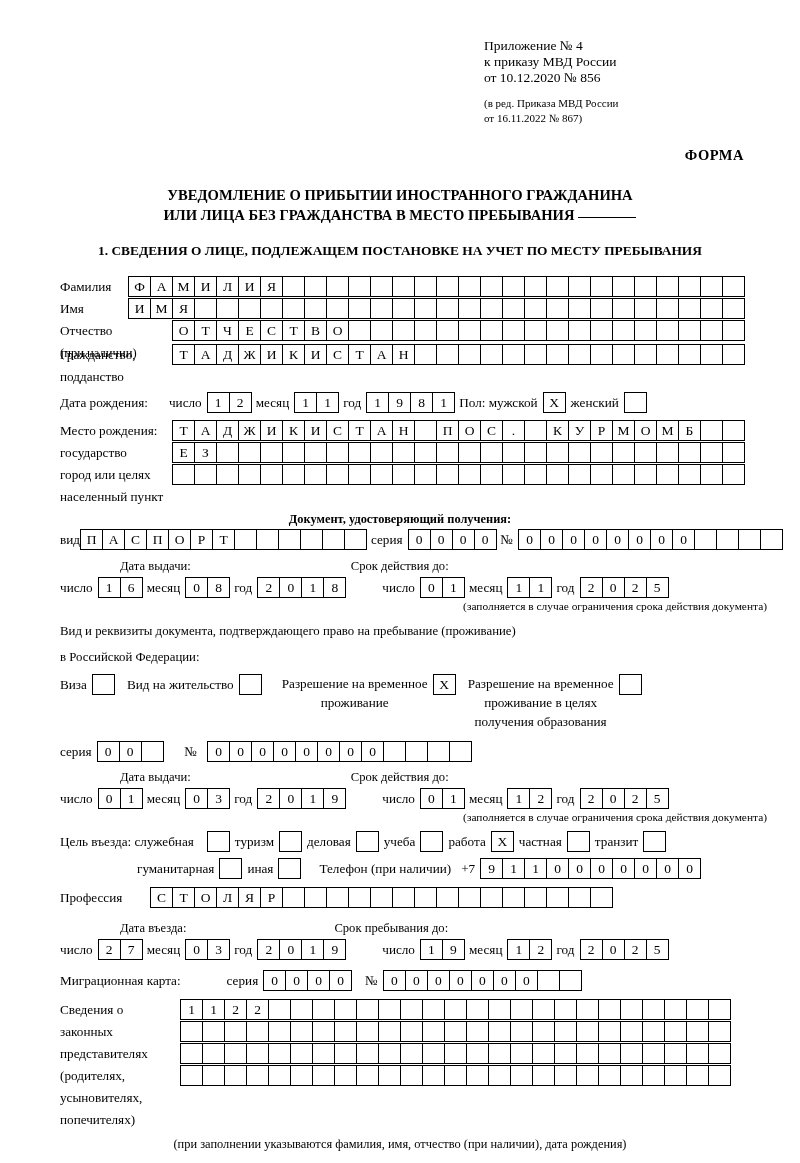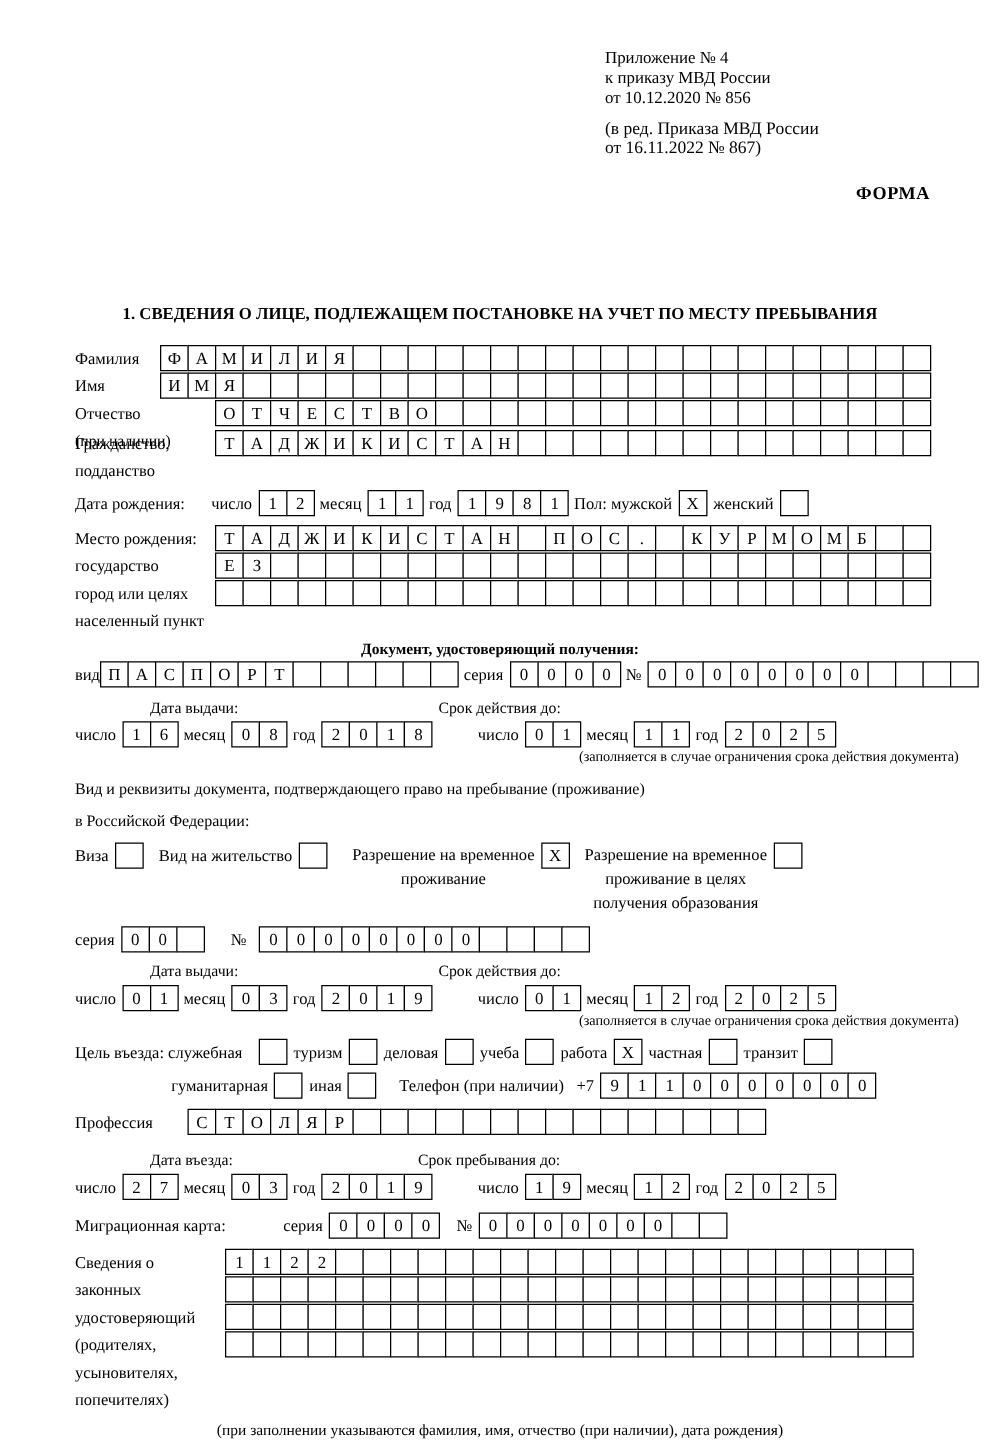--- a/index.html
+++ b/index.html
@@ -28,21 +28,21 @@
     top: 38px;
     right: 56px;
     width: 260px;
     text-align: left;
     font-size: 13.5px;
     line-height: 16px;
   }
   .header-block .line { white-space: nowrap; }
   .header-block .sub {
     margin-top: 10px;
-    font-size: 14px;
+    font-size: 11px;
     line-height: 15px;
   }
   .forma {
     position: absolute;
     top: 147px;
     right: 56px;
     font-weight: bold;
     font-size: 14.5px;
     letter-spacing: 0.5px;
   }
@@ -165,20 +165,26 @@
     <div class="line">к приказу МВД России</div>
     <div class="line">от 10.12.2020 № 856</div>
     <div class="sub">
       <div class="line">(в ред. Приказа МВД России</div>
       <div class="line">от 16.11.2022 № 867)</div>
     </div>
   </div>
 
   <div class="forma">ФОРМА</div>
 
+  <div class="doc-title">
+    <div>УВЕДОМЛЕНИЕ О ПРИБЫТИИ ИНОСТРАННОГО ГРАЖДАНИНА</div>
+    <div>
+      <span>ИЛИ ЛИЦА БЕЗ ГРАЖДАНСТВА В МЕСТО ПРЕБЫВАНИЯ</span><span class="ul-tail"></span>
+    </div>
+  </div>
 
   <div class="section-title">1. СВЕДЕНИЯ О ЛИЦЕ, ПОДЛЕЖАЩЕМ ПОСТАНОВКЕ НА УЧЕТ ПО МЕСТУ ПРЕБЫВАНИЯ</div>
 
   <div class="form-area">
 
     <div class="row">
       <div class="label-col">Фамилия</div>
       <div class="boxes" id="surname-boxes">
           <div class="bx">Ф</div>
           <div class="bx">А</div>
@@ -821,21 +827,21 @@
           <div class="bx"></div>
           <div class="bx"></div>
           <div class="bx"></div>
           <div class="bx"></div>
           <div class="bx"></div>
           <div class="bx"></div>
           <div class="bx"></div>
         </div>
     </div>
     <div class="row">
-      <div class="label-col">удостоверяющий</div>
+      <div class="label-col">представителях</div>
       <div class="boxes" id="legalrep-3">
           <div class="bx"></div>
           <div class="bx"></div>
           <div class="bx"></div>
           <div class="bx"></div>
           <div class="bx"></div>
           <div class="bx"></div>
           <div class="bx"></div>
           <div class="bx"></div>
           <div class="bx"></div>

